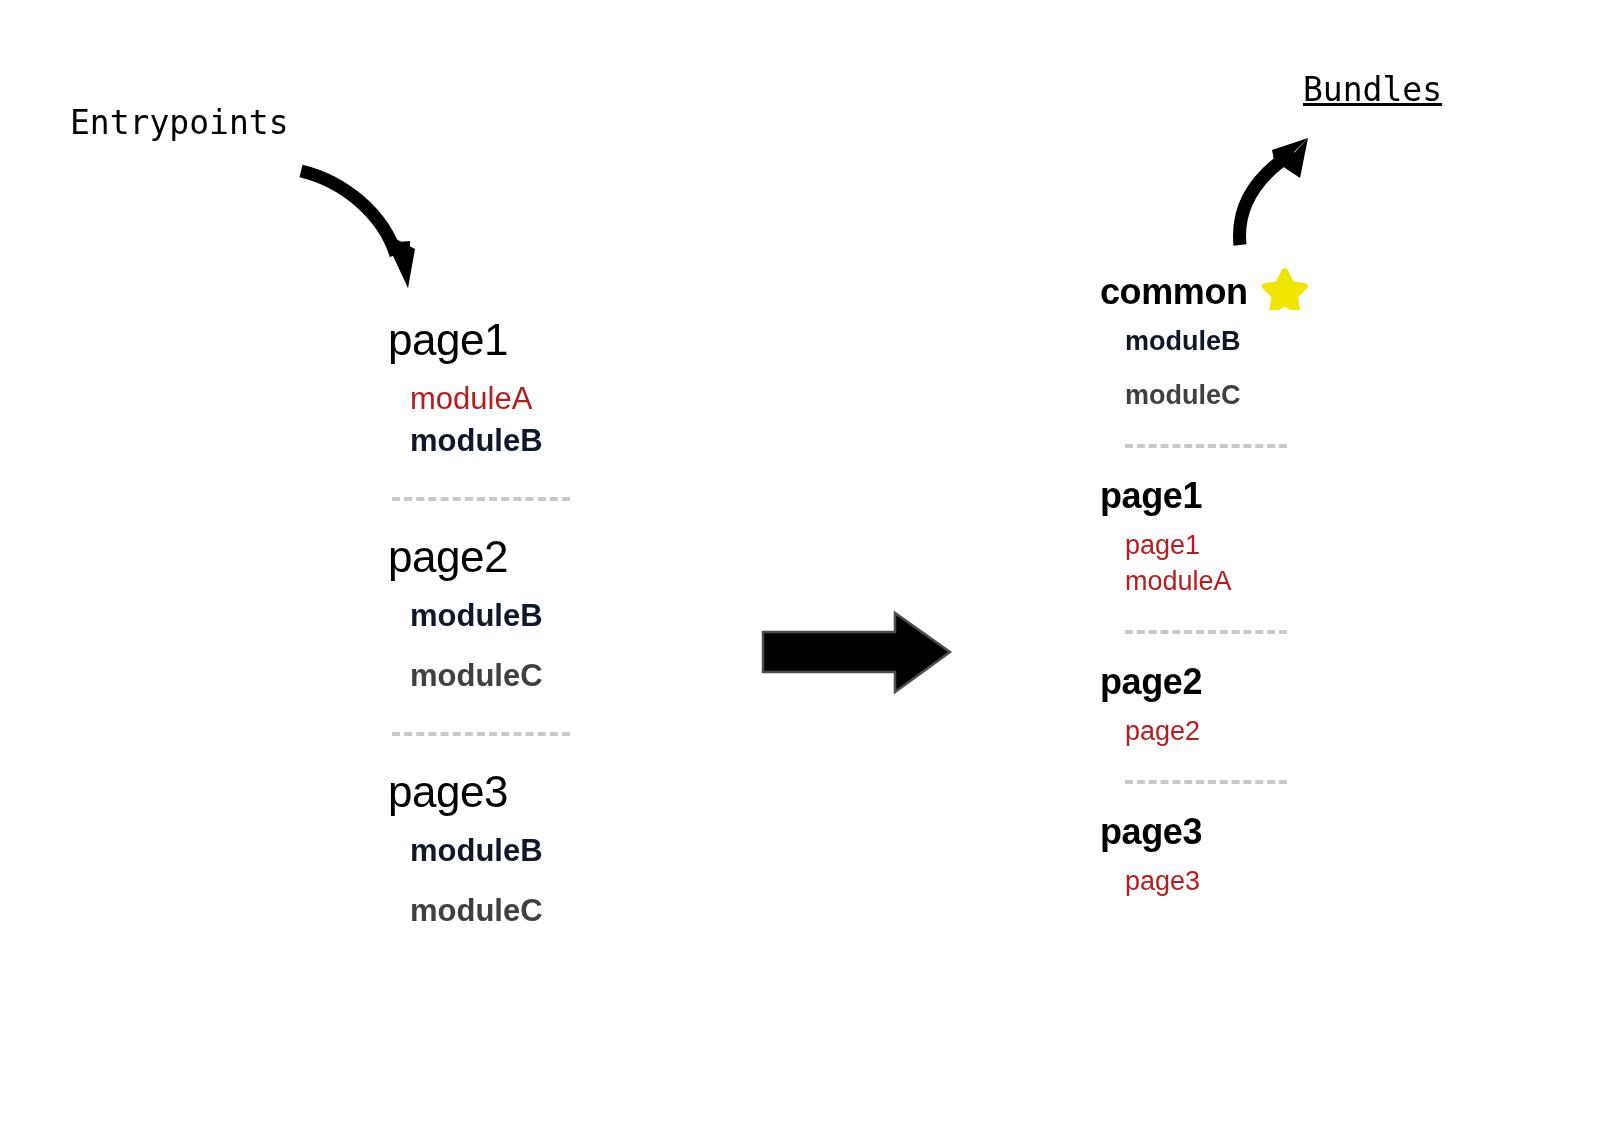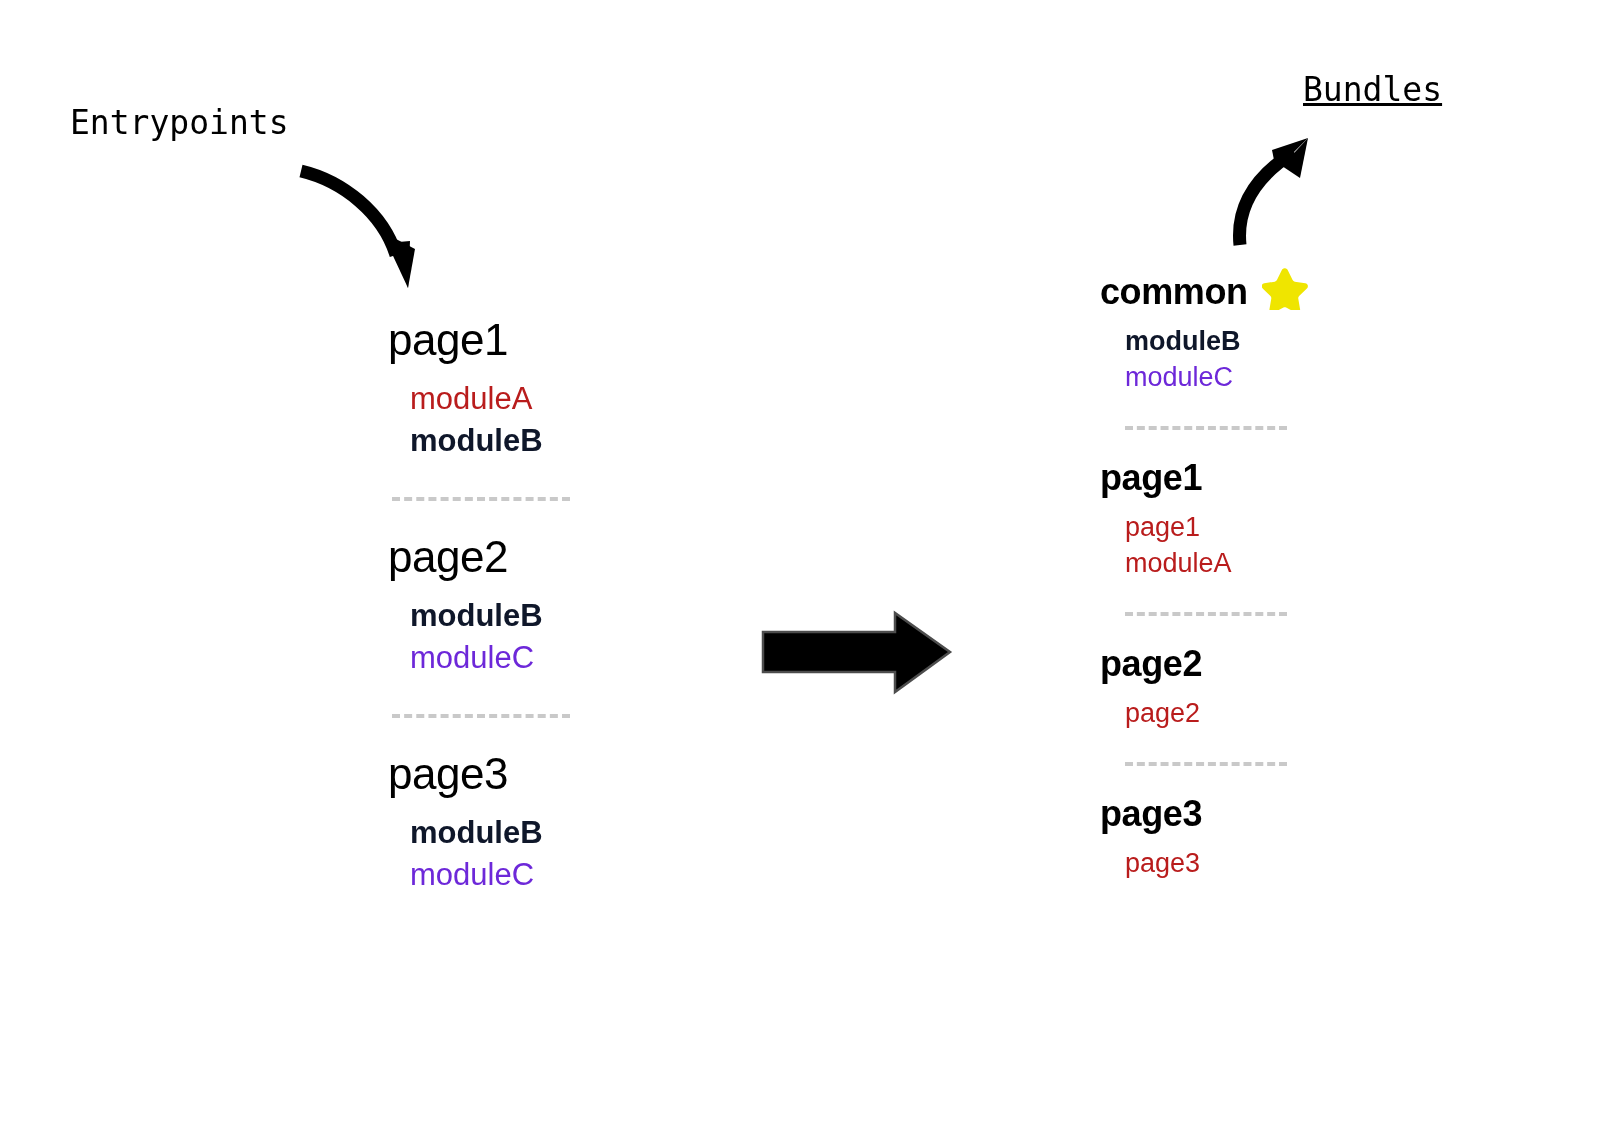--- a/index.html
+++ b/index.html
@@ -98,21 +98,21 @@
     font-family: "Liberation Sans", sans-serif;
     font-size: 27px;
     line-height: 1.33;
     color: #000000;
     font-weight: 400;
     white-space: nowrap;
   }
 
   
   .mod-green { color: #0f172a; font-weight: 700; }
-  .mod-red   { color: #6d28d9; font-weight: 400; }
+  .mod-red   { color: #404040; font-weight: 700; margin-top: 18px; }
   .mod-plain { color: #b91c1c; font-weight: 400; }
 
   
   .separator {
     border: 0;
     border-top: 4px dashed #c9c9c9;
     margin: 0;
     height: 0;
   }
   #entry-column .separator  { width: 178px; margin: 34px 0 34px 4px; }

